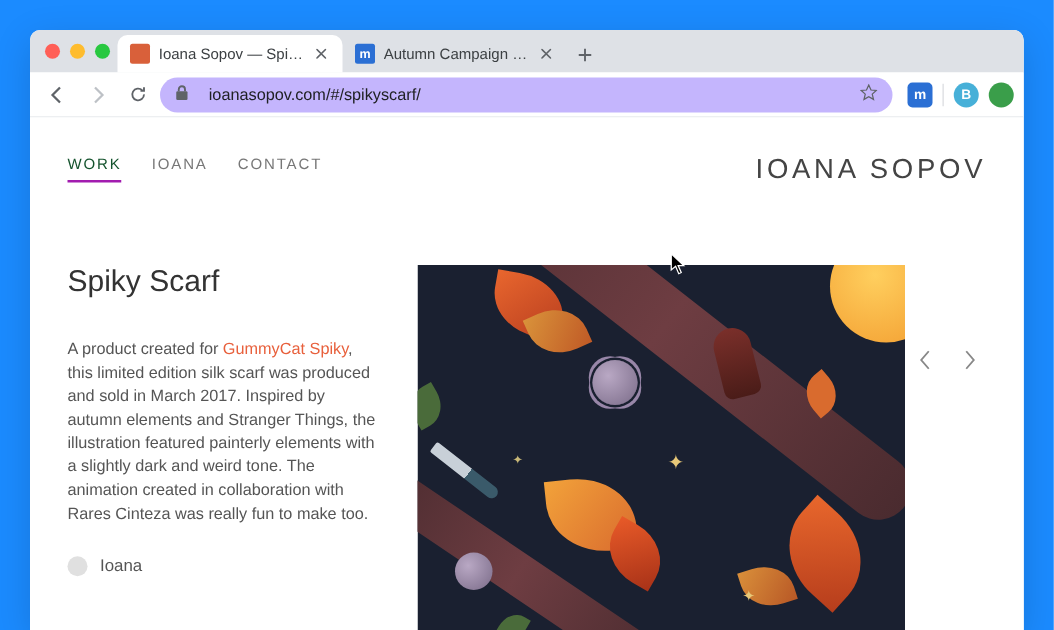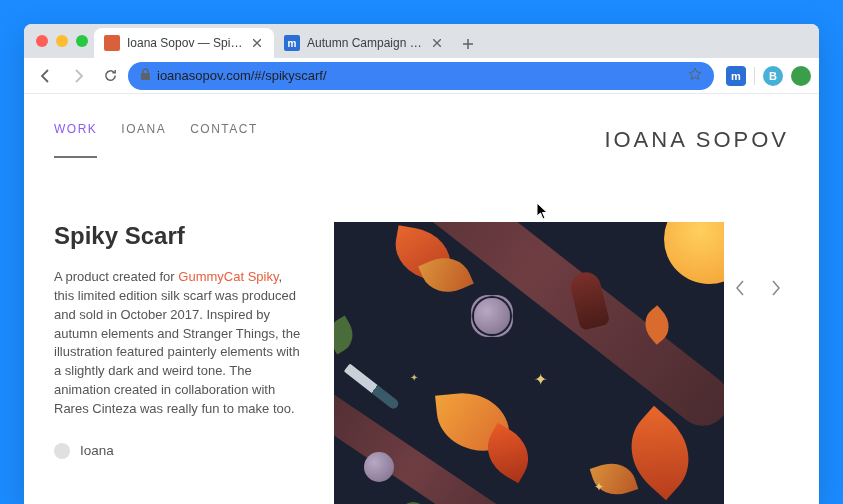--- a/index.html
+++ b/index.html
@@ -73,26 +73,26 @@
 .nav-btn {
   width: 28px; height: 28px;
   display: flex; align-items: center; justify-content: center;
   color: #5f6368; border-radius: 50%;
   cursor: pointer;
 }
 .nav-btn.disabled { color: #bdc1c6; cursor: default; }
 .omnibox {
   flex: 1;
   height: 28px;
-  background: #3b82f6;
+  background: #c4b5fd;
   border-radius: 14px;
   display: flex;
   align-items: center;
   padding: 0 12px;
-  gap: 6px;
+  gap: 16px;
   font-size: 13px;
   color: #202124;
 }
 .omnibox .lock { color: #5f6368; }
 .ext-icons { display: flex; gap: 8px; align-items: center; padding-left: 8px; }
 .ext {
   width: 20px; height: 20px; border-radius: 4px;
   display: flex; align-items: center; justify-content: center;
   font-size: 11px; font-weight: bold; color: #fff;
 }
@@ -109,42 +109,42 @@
   align-items: center;
 }
 .nav-menu { display: flex; gap: 24px; }
 .nav-link {
   font-size: 12px;
   letter-spacing: 1.5px;
   color: #777;
   cursor: pointer;
 }
 .nav-link.active {
-  color: #8b5cf6;
-  border-bottom: 2px solid #737373;
-  padding-bottom: 20px;
+  color: #14532d;
+  border-bottom: 2px solid #a21caf;
+  padding-bottom: 6px;
 }
 .brand {
   font-size: 22px;
   letter-spacing: 3px;
   color: #444;
   font-weight: 400;
   margin-left: 12px;
 }
 .content {
   display: flex;
   margin-top: 64px;
   gap: 30px;
 }
 .text-col { width: 250px; flex-shrink: 0; }
 .project-title {
   font-size: 24px;
-  font-weight: 700;
+  font-weight: 400;
   color: #333;
-  margin-bottom: 18px;
+  margin-bottom: 30px;
 }
 .desc {
   font-size: 13px;
   line-height: 1.45;
   color: #555;
 }
 .desc .link { color: #e8603c; cursor: pointer; }
 .share-row {
   display: flex;
   align-items: center;
@@ -293,21 +293,21 @@
         <span class="nav-link">IOANA</span>
         <span class="nav-link">CONTACT</span>
       </div>
       <div class="brand">IOANA SOPOV</div>
     </div>
 
     <div class="content">
       <div class="text-col">
         <h1 class="project-title">Spiky Scarf</h1>
         <p class="desc">
-          <span>A product created for </span><span class="link">GummyCat Spiky</span><span>, this limited edition silk scarf was produced and sold in October 2017. Inspired by autumn elements and Stranger Things, the illustration featured painterly elements with a slightly dark and weird tone. The animation created in collaboration with Rares Cinteza was really fun to make too.</span>
+          <span>A product created for </span><span class="link">GummyCat Spiky</span><span>, this limited edition silk scarf was produced and sold in March 2017. Inspired by autumn elements and Stranger Things, the illustration featured painterly elements with a slightly dark and weird tone. The animation created in collaboration with Rares Cinteza was really fun to make too.</span>
         </p>
         <div class="share-row">
           <div class="share-ico"></div>
           <span>Ioana</span>
         </div>
       </div>
 
       <div class="image-col">
         <div class="art">
 

